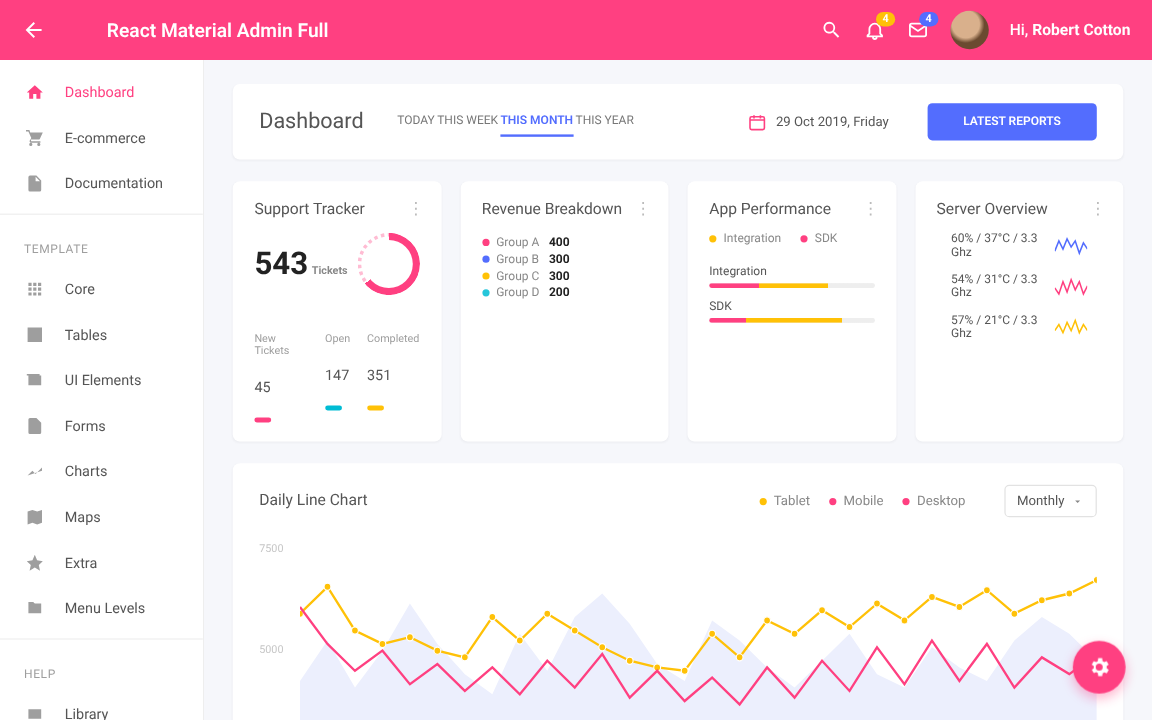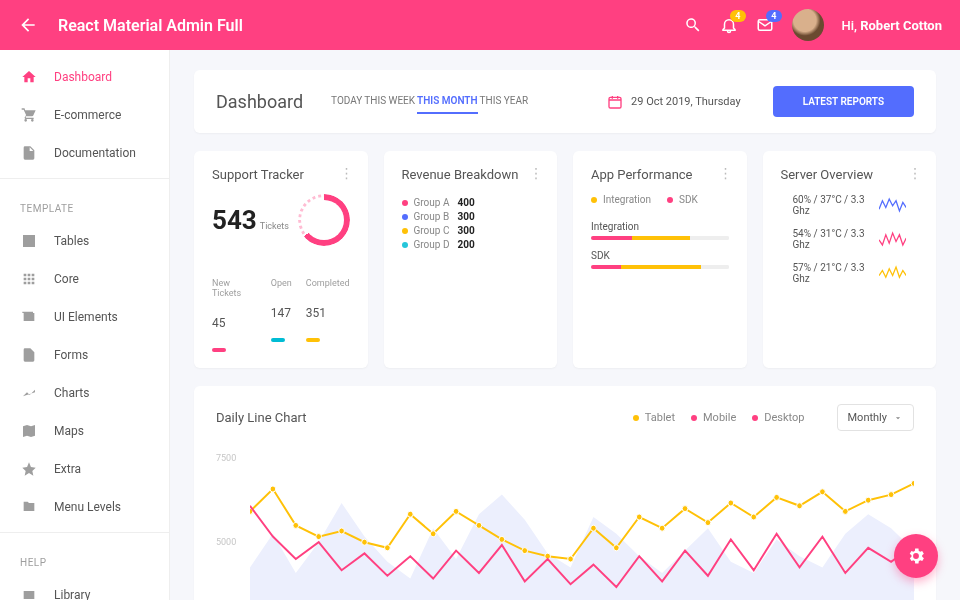--- a/index.html
+++ b/index.html
@@ -1,17 +1,17 @@
 <!DOCTYPE html>
 <html><head>
 <meta charset="utf-8">
 <style>
   * { box-sizing: border-box; margin: 0; padding: 0; }
   body { font-family: -apple-system, BlinkMacSystemFont, "Segoe UI", Roboto, Helvetica, Arial, sans-serif; background:#f6f7fb; color:#444; width:960px; height:600px; overflow:hidden; }
-  .topbar { background:#ff4081; height:50px; display:flex; align-items:center; color:#fff; padding:0 18px; position:relative; }
+  .topbar { background:#ff4081; height:50px; display:flex; align-items:center; color:#fff; padding:0 18px; position:relative;gap:31px; }
   .back-btn { cursor:pointer; display:flex; align-items:center; }
   .app-title { font-size:16px; font-weight:600; margin-left:20px; }
   .top-right { margin-left:auto; display:flex; align-items:center; gap:18px; }
   .icon-btn { position:relative; cursor:pointer; display:flex; align-items:center; justify-content:center; }
   .badge { position:absolute; top:-6px; right:-8px; background:#ffc107; color:#fff; border-radius:10px; font-size:9px; font-weight:700; padding:1px 5px; }
   .badge-blue { background:#536dfe; }
   .avatar { width:32px; height:32px; border-radius:50%; background:radial-gradient(circle at 40% 35%, #d9b08c 0 40%, #6b4a30 55% 100%); }
   .greet { font-size:13px; font-weight:500; }
   .greet b { font-weight:700; }
 
@@ -32,21 +32,21 @@
   .tab { padding:6px 0; cursor:pointer; }
   .tab.active { color:#536dfe; border-bottom:2px solid #536dfe; font-weight:600; }
   .date-box { margin-left:auto; display:flex; align-items:center; gap:8px; font-size:11px; color:#555; }
   .btn-primary { background:#536dfe; color:#fff; font-size:10px; font-weight:600; padding:10px 30px; border-radius:4px; cursor:pointer; margin-left:14px; }
 
   .cards-row { display:flex; gap:16px; margin-top:18px; }
   .card { background:#fff; border-radius:6px; box-shadow:0 1px 2px rgba(0,0,0,.04); padding:16px 18px; flex:1; position:relative; }
   .card-title { font-size:13px; color:#555; margin-bottom:12px; }
   .more-dots { position:absolute; right:14px; top:14px; color:#bbb; cursor:pointer; font-size:14px; }
   .big-num { font-size:26px; font-weight:700; color:#222; }
-  .big-num small { font-size:9px; font-weight:400; color:#888; margin-left:3px; }
+  .big-num small { font-size:9px; font-weight:700; color:#888; margin-left:3px; }
   .donut { position:relative; width:52px; height:52px; border-radius:50%; }
   .donut-inner { position:absolute; inset:6px; background:#fff; border-radius:50%; display:flex; align-items:center; justify-content:center; font-size:10px; color:#555; }
   .st-row { display:flex; align-items:center; justify-content:space-between; }
   .mini-stats { display:flex; gap:14px; margin-top:14px; font-size:9px; color:#9e9e9e; }
   .mini-stats div span { display:block; color:#555; font-size:12px; margin-top:18px; }
   .chip { display:inline-block; width:14px; height:4px; border-radius:2px; vertical-align:middle; margin-right:3px; }
 
   .rev-row { display:flex; align-items:center; gap:12px; }
   .rev-center { position:absolute; inset:12px; background:#fff; border-radius:50%; display:flex; align-items:center; justify-content:center; font-size:10px; color:#555; }
   .rev-list { font-size:10px; color:#888; }
@@ -130,32 +130,32 @@
             <path d="M14 2H6a2 2 0 00-2 2v16a2 2 0 002 2h12a2 2 0 002-2V8zM13 9V3.5L18.5 9z"></path>
           </svg>
         </span>
       <span>Documentation</span>
     </div>
     <div class="sep"></div>
     <div class="section-label">TEMPLATE</div>
     <div class="side-item">
         <span class="side-icon">
           <svg width="16" height="16" viewBox="0 0 24 24">
+            <path d="M4 4h4v4H4zm6 0h4v4h-4zm6 0h4v4h-4zM4 10h4v4H4zm6 0h4v4h-4zm6 0h4v4h-4zM4 16h4v4H4zm6 0h4v4h-4zm6 0h4v4h-4z"></path>
+          </svg>
+        </span>
+        <span>Core</span>
+      </div>
+    <div class="side-item">
+        <span class="side-icon">
+          <svg width="16" height="16" viewBox="0 0 24 24">
             <path d="M3 3h18v18H3zM3 9h18M9 3v18"></path>
           </svg>
         </span>
         <span>Tables</span>
-      </div>
-    <div class="side-item">
-        <span class="side-icon">
-          <svg width="16" height="16" viewBox="0 0 24 24">
-            <path d="M4 4h4v4H4zm6 0h4v4h-4zm6 0h4v4h-4zM4 10h4v4H4zm6 0h4v4h-4zm6 0h4v4h-4zM4 16h4v4H4zm6 0h4v4h-4zm6 0h4v4h-4z"></path>
-          </svg>
-        </span>
-        <span>Core</span>
       </div>
     <div class="side-item">
         <span class="side-icon">
           <svg width="16" height="16" viewBox="0 0 24 24">
             <path d="M4 6h16v12H4zM2 4h16v2H2z"></path>
           </svg>
         </span>
         <span>UI Elements</span>
       </div>
     <div class="side-item">
@@ -218,21 +218,21 @@
         <div class="tab">TODAY</div>
         <div class="tab">THIS WEEK</div>
         <div class="tab active">THIS MONTH</div>
         <div class="tab">THIS YEAR</div>
       </div>
       <div class="date-box">
         <svg width="16" height="16" viewBox="0 0 24 24" fill="none" stroke="#ff4081" stroke-width="2">
             <rect x="3" y="5" width="18" height="16" rx="2"></rect>
             <path d="M3 9h18M8 3v4M16 3v4"></path>
           </svg>
-        <span>29 Oct 2019, Thursday</span>
+        <span>29 Oct 2019, Friday</span>
       </div>
       <div class="btn-primary">LATEST REPORTS</div>
     </div>
 
     <div class="cards-row">
 
       <div class="card">
         <div class="more-dots">⋮</div>
         <div class="card-title">Support Tracker</div>
         <div class="st-row">

